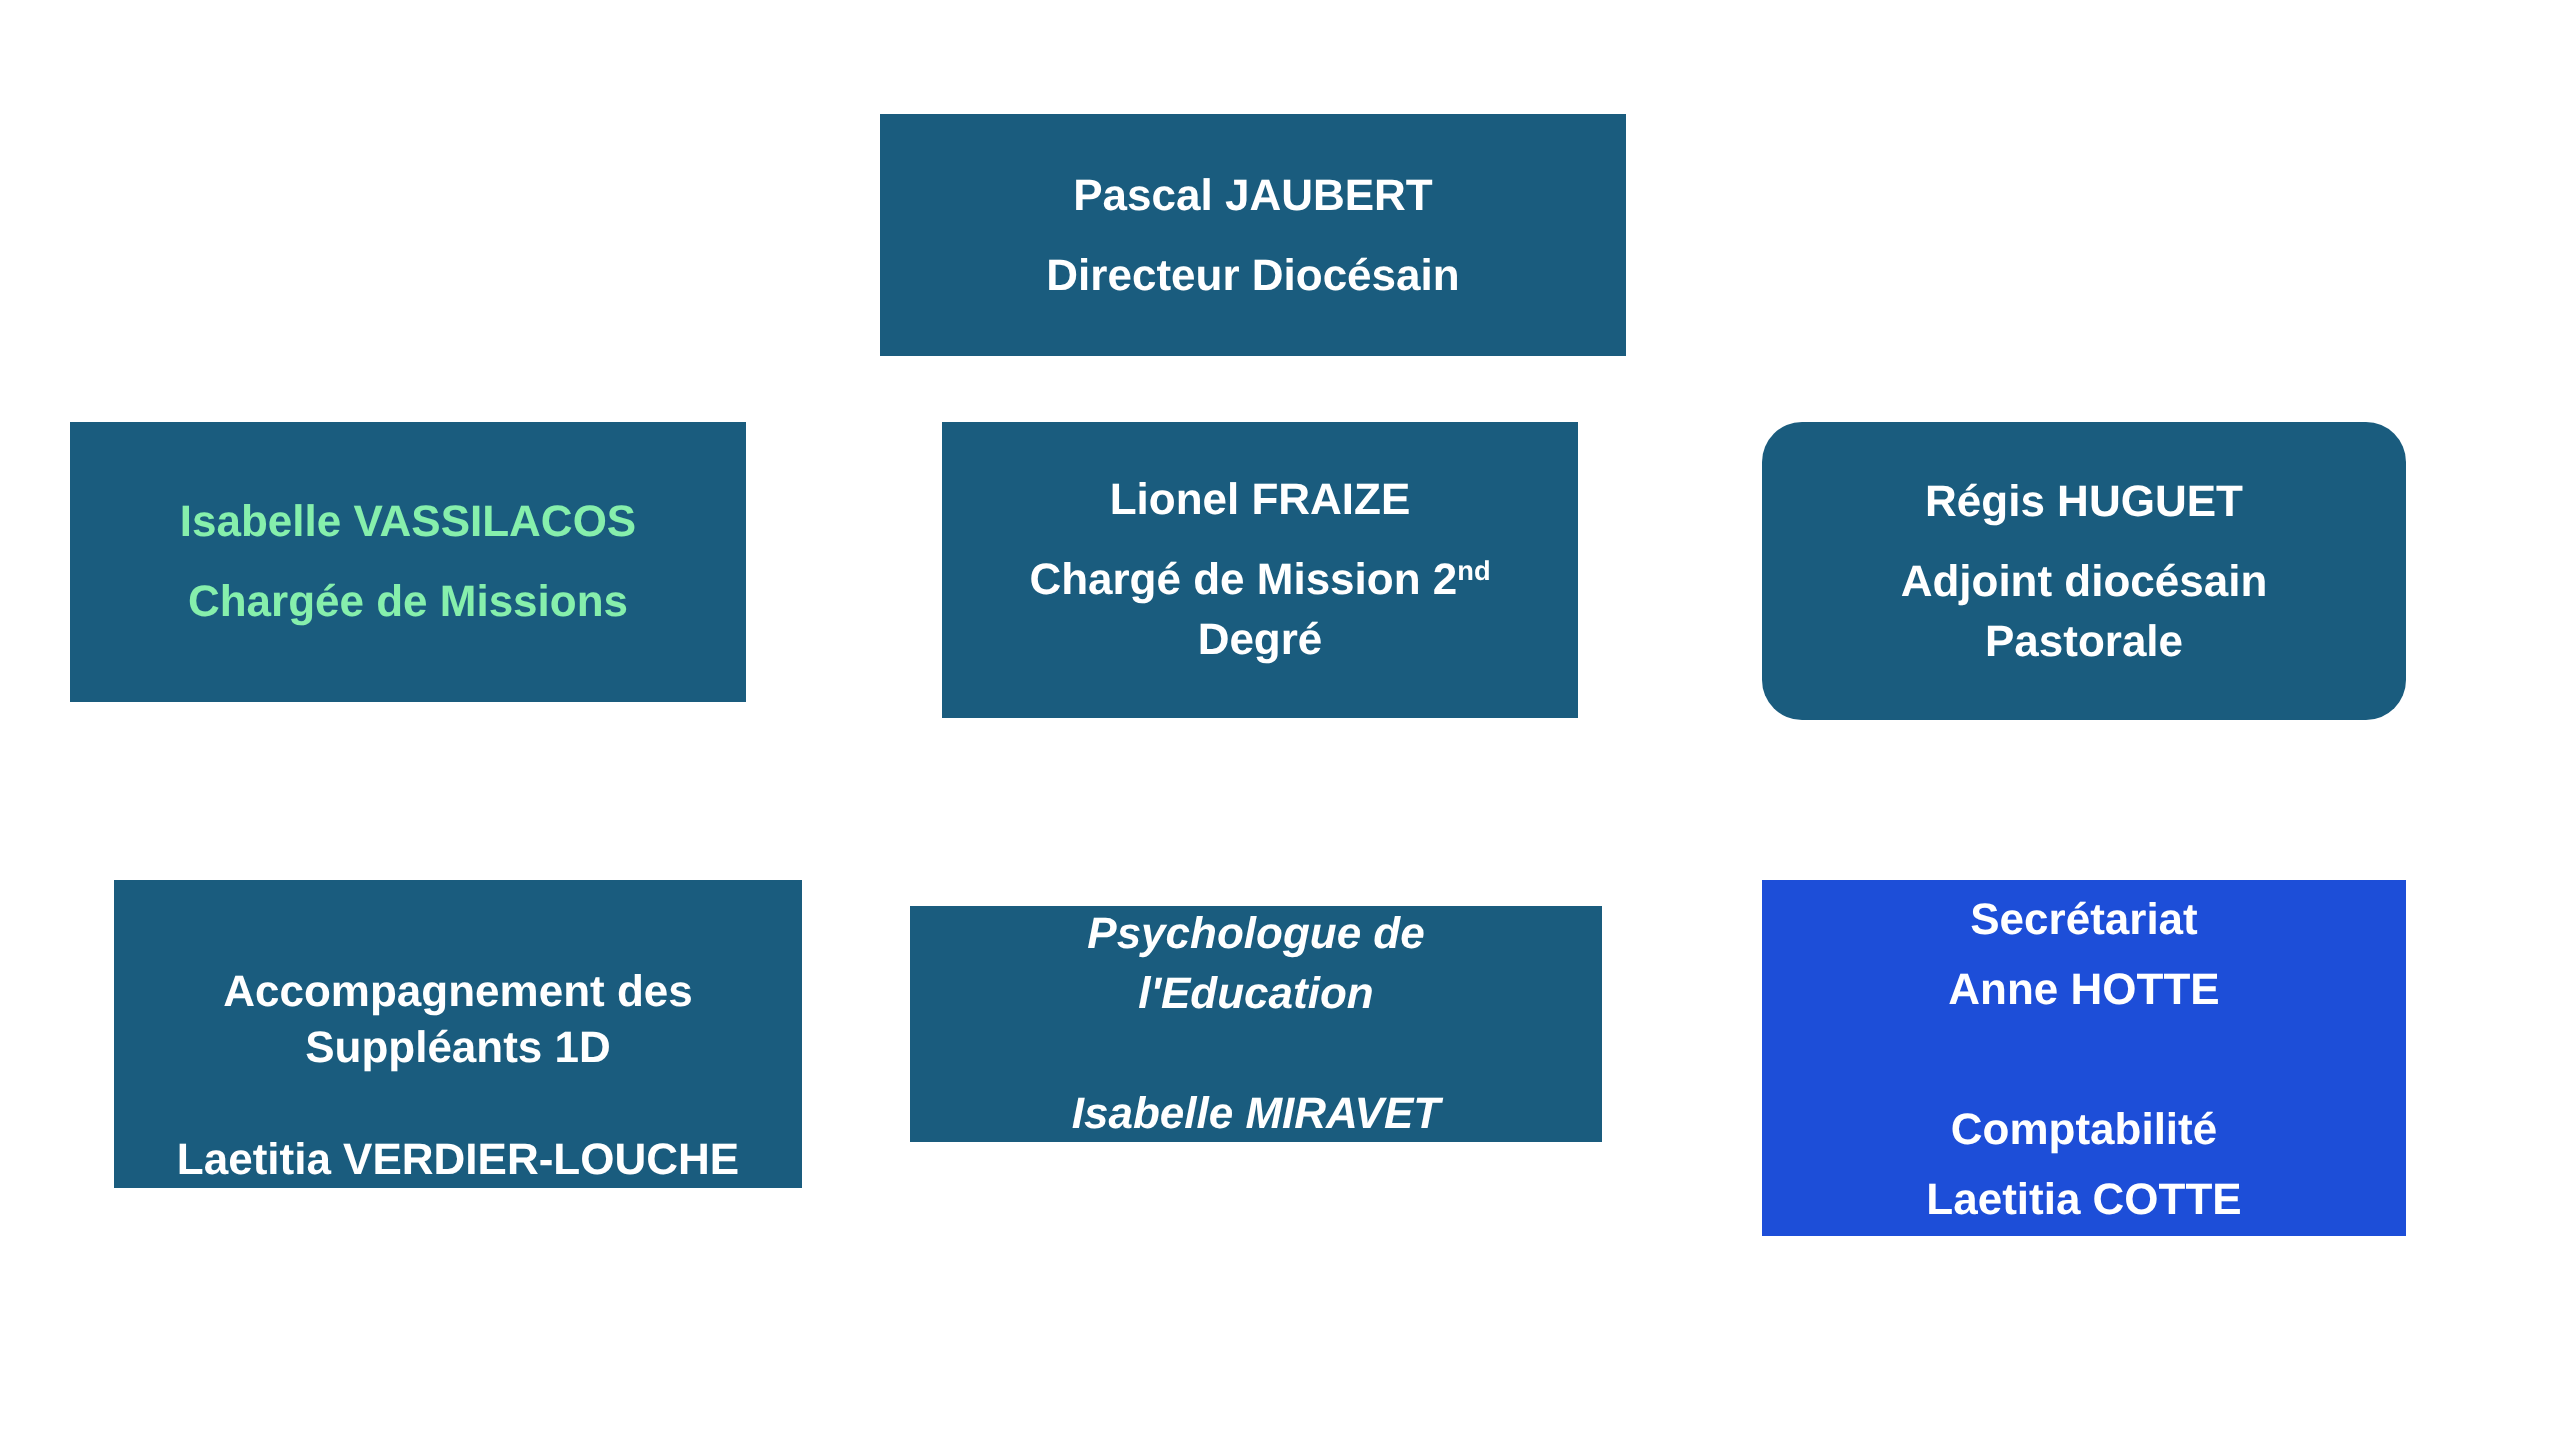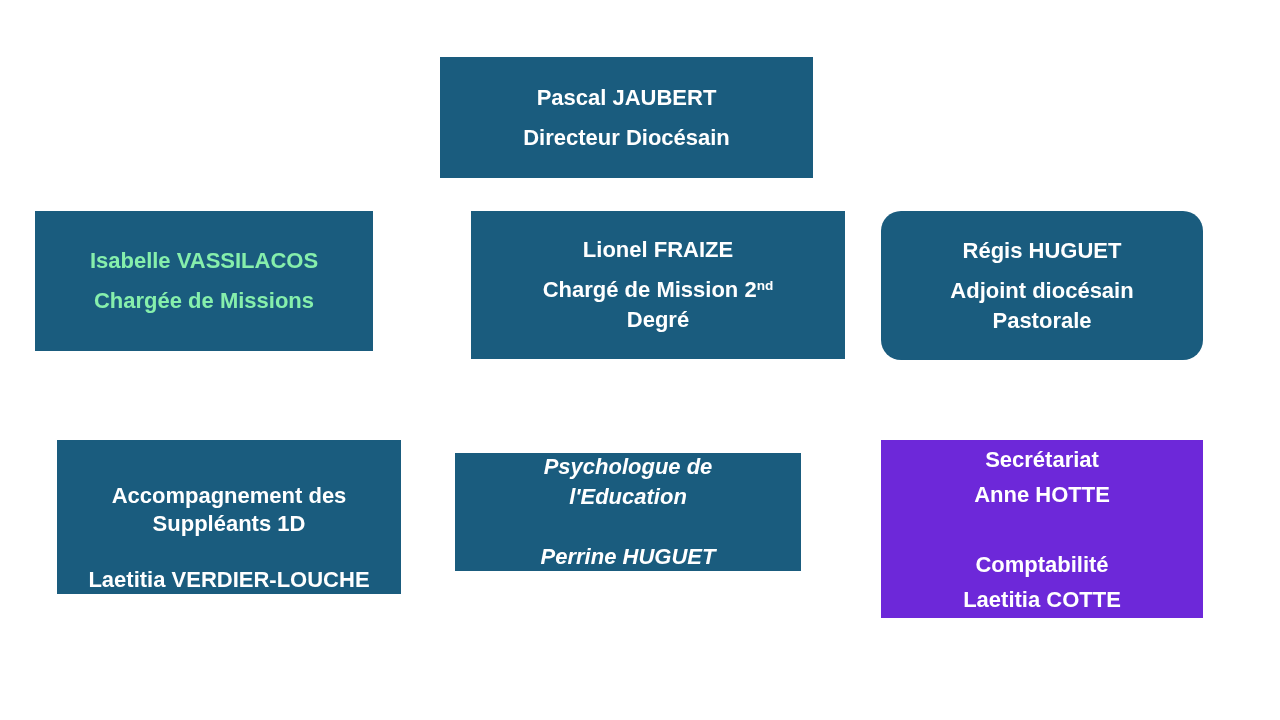--- a/index.html
+++ b/index.html
@@ -34,21 +34,21 @@
     white-space: nowrap;
   }
   
   .first-gap .line:first-child { margin-bottom: 10px; }
 
   .lh28 .line { line-height: 28px; min-height: 28px; }
   .lh35 .line { line-height: 35px; min-height: 35px; }
 
   #box-director     { left: 440px; top: 57px;  width: 373px; height: 121px; }
   #box-vassilacos   { left: 35px;  top: 211px; width: 338px; height: 140px; }
-  #box-fraize       { left: 471px; top: 211px; width: 374px; height: 148px; }
+  #box-fraize       { left: 471px; top: 211px; width: 318px; height: 148px; }
   #box-huguet       { left: 881px; top: 211px; width: 322px; height: 149px; border-radius: 20px; }
   #box-suppleants   { left: 57px;  top: 440px; width: 344px; height: 154px;
                       justify-content: flex-end; padding-top: 31px; overflow: visible; }
   #box-psychologue  { left: 455px; top: 453px; width: 346px; height: 118px; font-style: italic; }
   #box-secretariat  { left: 881px; top: 440px; width: 322px; height: 178px; }
 
   sup.ord {
     font-size: 0.62em;
     line-height: 0;
     vertical-align: baseline;
@@ -89,24 +89,24 @@
     <div class="line">Accompagnement des</div>
     <div class="line">Suppléants 1D</div>
     <div class="line"></div>
     <div class="line">Laetitia VERDIER-LOUCHE</div>
   </div>
 
   <div class="org-box" id="box-psychologue" style="background: rgb(26, 92, 126); color: rgb(255, 255, 255);">
     <div class="line">Psychologue de</div>
     <div class="line">l'Education</div>
     <div class="line"></div>
-    <div class="line">Perrine HUGUET</div>
+    <div class="line">Isabelle MIRAVET</div>
   </div>
 
-  <div class="org-box lh35" id="box-secretariat" style="background: #6d28d9; color: rgb(255, 255, 255);">
+  <div class="org-box lh35" id="box-secretariat" style="background: #1d4ed8; color: rgb(255, 255, 255);">
     <div class="line">Secrétariat</div>
     <div class="line">Anne HOTTE</div>
     <div class="line"></div>
     <div class="line">Comptabilité</div>
     <div class="line">Laetitia COTTE</div>
   </div>
 
 </div>
 
 </body></html>

